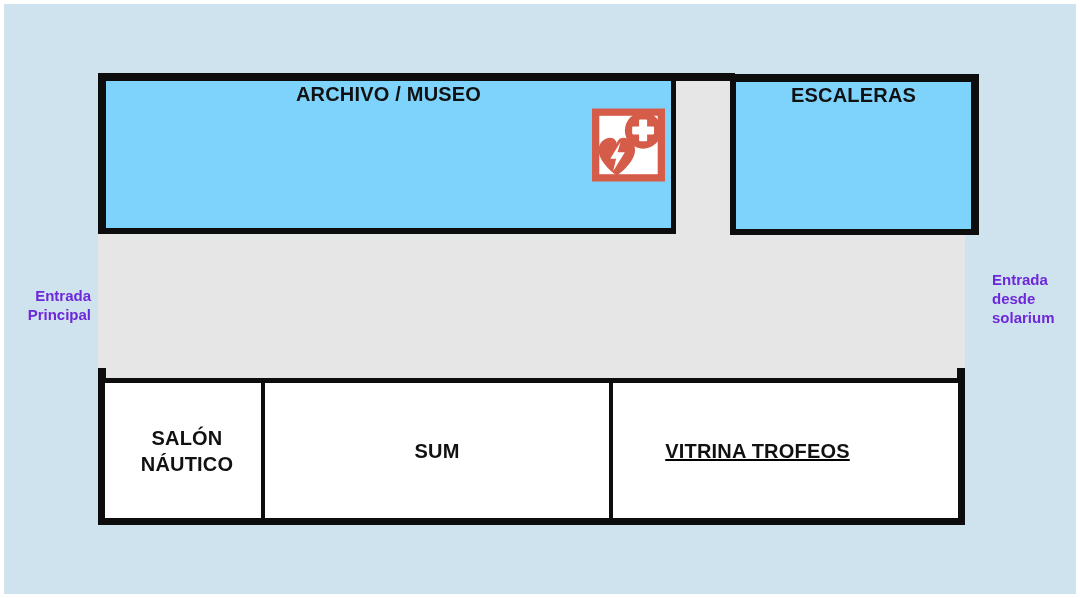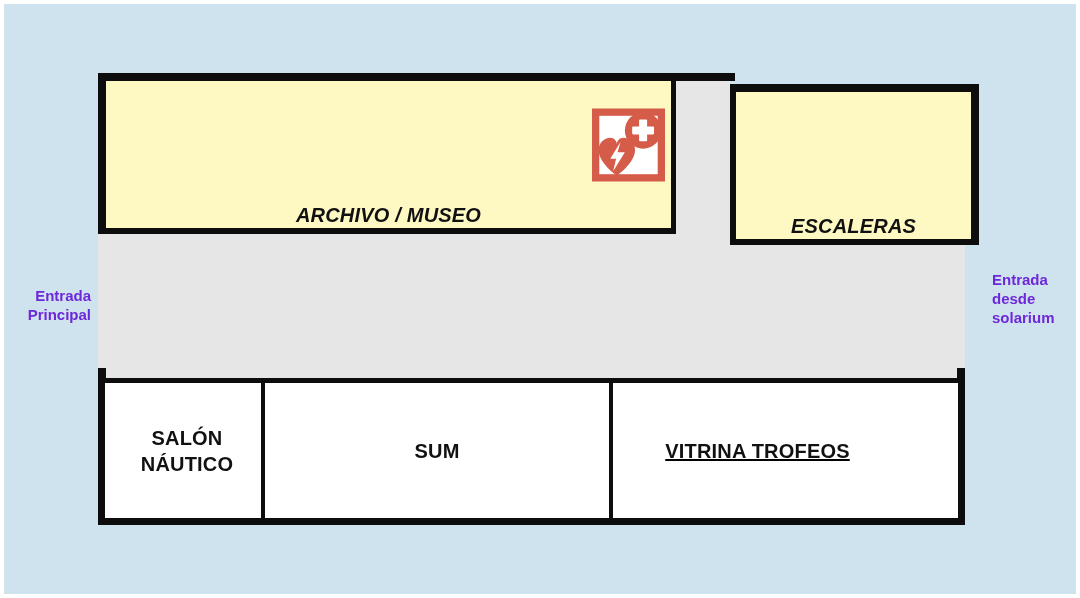--- a/index.html
+++ b/index.html
@@ -14,25 +14,25 @@
   #corridor-gap{left:663px;top:81px;width:67px;height:141px;}
 
   .wall{position:absolute;background:#0d0d0d;}
   #wall-gap-top{left:658px;top:73px;width:77px;height:8px;}
   #stub-top-left{left:98px;top:220px;width:8px;height:9px;}
   #stub-top-right{left:957px;top:220px;width:8px;height:9px;}
   #stub-bottom-left{left:98px;top:368px;width:8px;height:10px;}
   #stub-bottom-right{left:957px;top:368px;width:8px;height:10px;}
 
   .room{
-    position:absolute;background:#fef9c3;border:solid #0d0d0d;
-    display:flex;align-items:flex-end;justify-content:center;font-style:italic;
+    position:absolute;background:#7dd3fc;border:solid #0d0d0d;
+    display:flex;align-items:flex-start;justify-content:center;
   }
   #room-archivo{left:98px;top:73px;width:565px;height:147px;border-width:8px 5px 6px 8px;}
-  #room-escaleras{left:730px;top:84px;width:235px;height:147px;border-width:8px 8px 6px 6px;}
+  #room-escaleras{left:730px;top:74px;width:235px;height:147px;border-width:8px 8px 6px 6px;}
 
   #bottom-row{
     position:absolute;left:98px;top:378px;width:867px;height:147px;
     background:#ffffff;border:solid #0d0d0d;border-width:5px 7px 7px 7px;
     display:flex;box-sizing:border-box;
   }
   .sub-room{display:flex;align-items:center;justify-content:center;background:#ffffff;height:100%;}
   #room-salon{width:156px;}
   #room-sum{width:344px;}
   #room-vitrina{width:289px;text-decoration:underline;}

